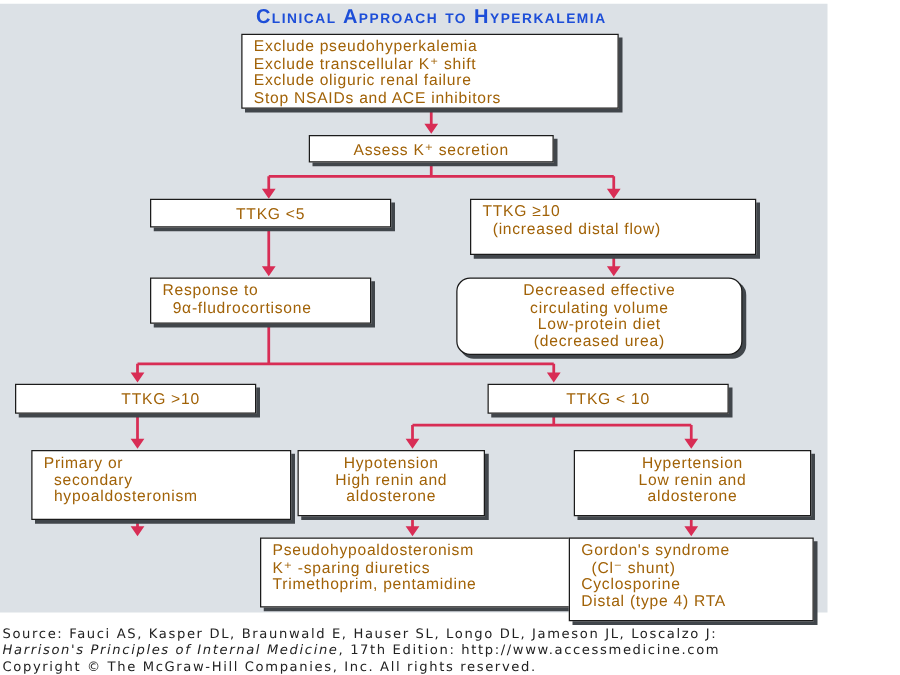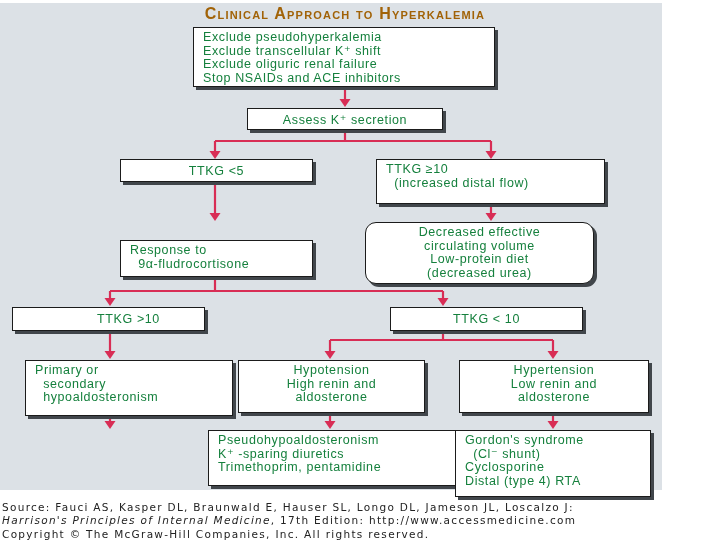--- a/index.html
+++ b/index.html
@@ -10,29 +10,29 @@
   }
   .panel {
     position:absolute; left:0; top:3px; width:662px; height:487px;
     background:#dce1e6;
   }
   .fig-title {
     position:absolute; left:0; top:5px; width:690px;
     text-align:center;
     font-family:"Liberation Sans",sans-serif;
     font-weight:bold; font-size:16px; letter-spacing:1.2px;
-    font-variant:small-caps; color:#a16207;
+    font-variant:small-caps; color:#1d4ed8;
   }
   svg.connectors { position:absolute; left:0; top:0; width:720px; height:540px; }
   .node {
     position:absolute; box-sizing:border-box;
     background:#ffffff;
     border:1.6px solid #1b1b1b;
     box-shadow:3px 3px 0 #41464b;
-    color:#15803d;
+    color:#a16207;
     font-size:12.5px; line-height:13.5px; letter-spacing:0.6px;
     white-space:pre;
     padding:3px 4px 2px 9px;
   }
   .node.center { text-align:center; padding-left:4px; }
   .node.single { line-height:16px; }
   .source {
     position:absolute; left:2px; top:501px; width:760px;
     font-family:"DejaVu Sans",sans-serif;
     font-size:10.5px; line-height:13px; letter-spacing:1.3px;
@@ -81,37 +81,37 @@
 Exclude oliguric renal failure
 Stop NSAIDs and ACE inhibitors</div>
 
   <div class="node center single" style="left:247px;top:108px;width:196px;height:22px;">Assess K⁺ secretion</div>
 
   <div class="node center single" style="left:120px;top:159px;width:193px;height:23px;">TTKG &lt;5</div>
 
   <div class="node" style="left:365px;top:159px;width:229px;height:45px;margin-left:11px;">TTKG ≥10
   (increased distal flow)</div>
 
-  <div class="node" style="left:120px;top:222px;width:193px;height:37px;margin-top:18px;">Response to
+  <div class="node" style="left:120px;top:222px;width:177px;height:37px;">Response to
   9α-fludrocortisone</div>
 
   <div class="node center" style="left:365px;top:222px;width:229px;height:62px;border-radius:11px;">Decreased effective
 circulating volume
 Low-protein diet
 (decreased urea)</div>
 
   <div class="node center single" style="left:12px;top:307px;width:193px;height:24px;padding-left:44px;">TTKG &gt;10</div>
 
   <div class="node center single" style="left:346px;top:307px;width:193px;height:24px;margin-left:44px;">TTKG &lt; 10</div>
 
   <div class="node" style="left:13px;top:360px;width:208px;height:56px;margin-left:12px;">Primary or
   secondary
   hypoaldosteronism</div>
 
-  <div class="node center" style="left:238px;top:360px;width:187px;height:53px;">Hypotension
+  <div class="node center" style="left:238px;top:360px;width:150px;height:53px;">Hypotension
 High renin and
 aldosterone</div>
 
   <div class="node center" style="left:459px;top:360px;width:190px;height:53px;">Hypertension
 Low renin and
 aldosterone</div>
 
 
   <div class="node" style="left:208px;top:430px;width:288px;height:56px;">Pseudohypoaldosteronism
 K⁺ -sparing diuretics

